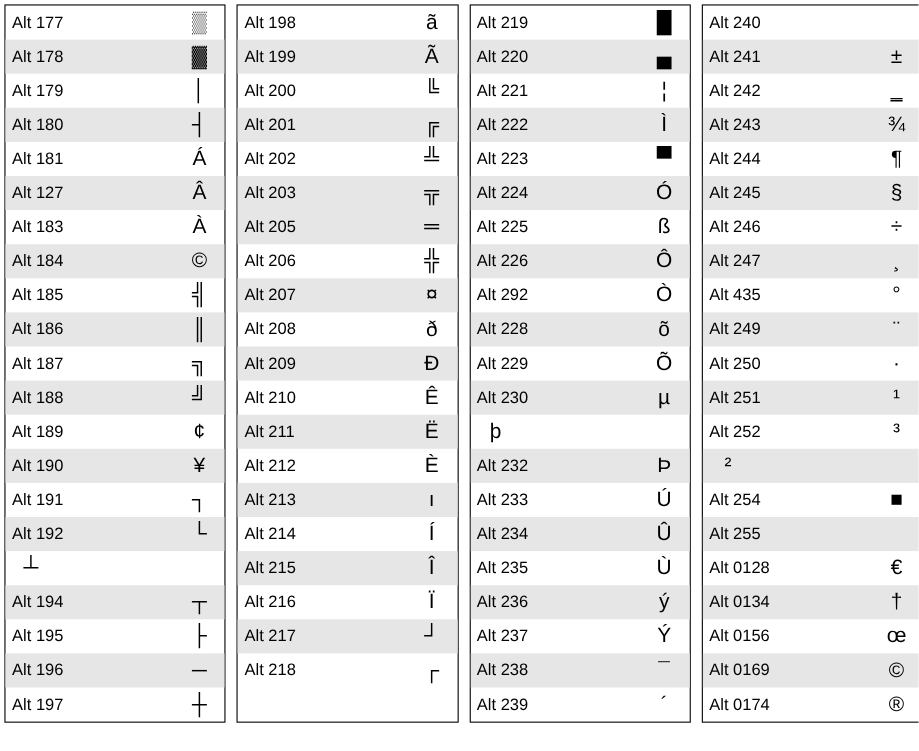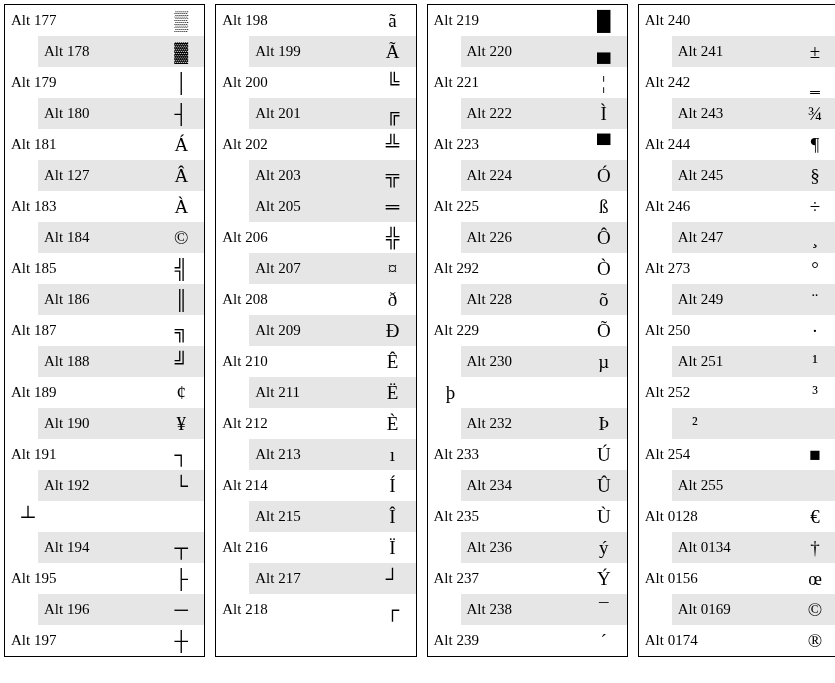--- a/index.html
+++ b/index.html
@@ -12,30 +12,28 @@
     }
     .cols {
       display: flex;
       gap: 10px;
       width: 835px;
       box-sizing: border-box;
     }
     .col {
       border: 1px solid #000;
       flex: 1;
-      font-family: Liberation Serif, serif;
     }
     .row {
       display: flex;
       align-items: center;
       height: 31px;
     }
     .row.zebra {
       background: #e6e6e6;
-      margin-left: 33px;
     }
     .code-cell {
       flex: 1;
       padding-left: 6px;
       font-size: 15px;
     }
     .sym-cell {
       width: 46px;
       text-align: center;
       font-size: 19px;
@@ -328,21 +326,21 @@
       </div>
       <div class="row">
         <div class="code-cell">Alt 246</div>
         <div class="sym-cell"><span>÷</span></div>
       </div>
       <div class="row zebra">
         <div class="code-cell">Alt 247</div>
         <div class="sym-cell"><span>¸</span></div>
       </div>
       <div class="row">
-        <div class="code-cell">Alt 273</div>
+        <div class="code-cell">Alt 435</div>
         <div class="sym-cell"><span>°</span></div>
       </div>
       <div class="row zebra">
         <div class="code-cell">Alt 249</div>
         <div class="sym-cell"><span>¨</span></div>
       </div>
       <div class="row">
         <div class="code-cell">Alt 250</div>
         <div class="sym-cell"><span>·</span></div>
       </div>

